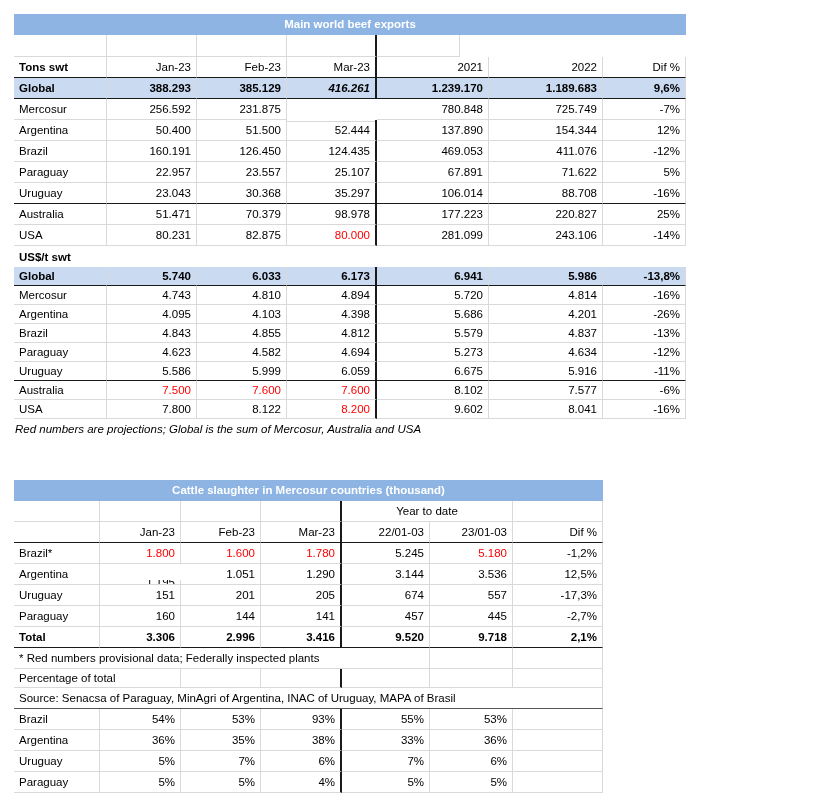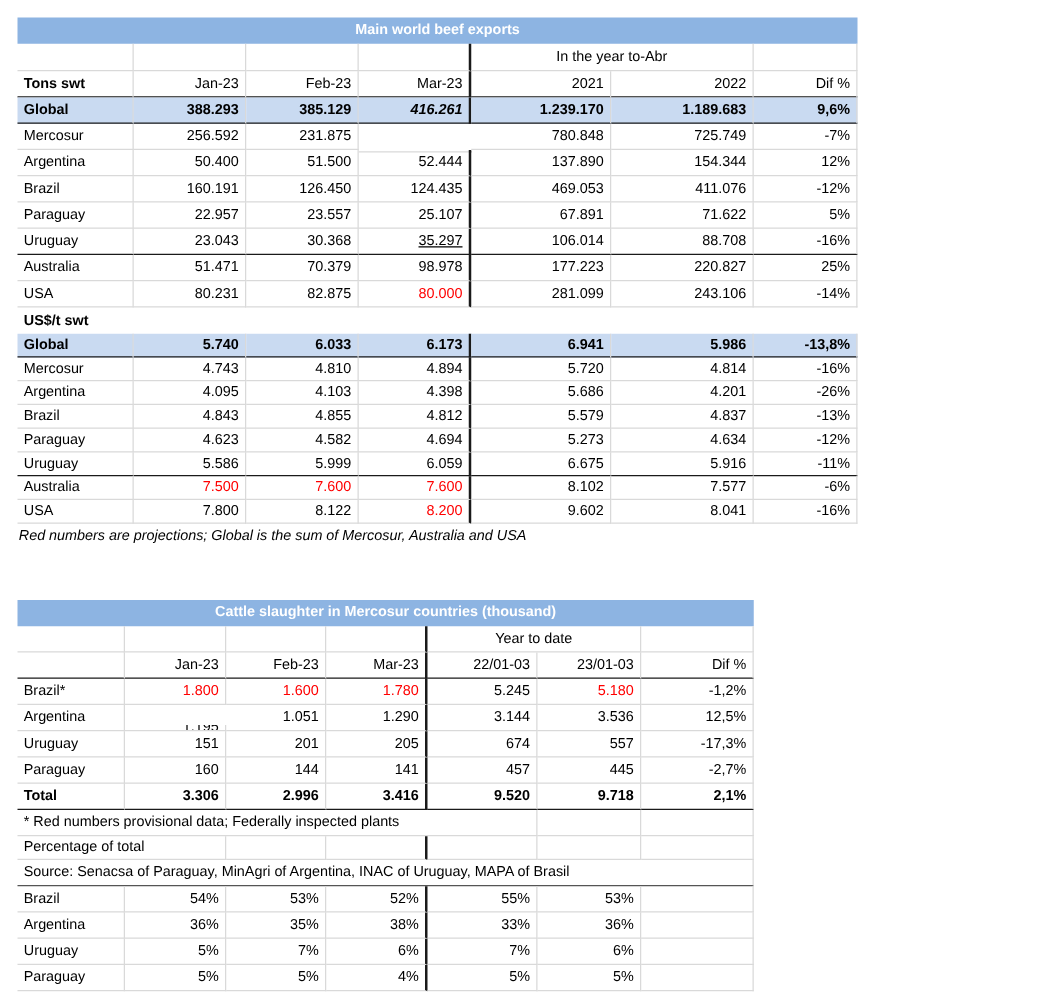--- a/index.html
+++ b/index.html
@@ -35,21 +35,20 @@
 <body>
 
 <div class="tbl" id="t1">
   <div class="title">Main world beef exports</div>
   <div id="t1grid">
       <div class="r" style="height: 22px;">
         <div class="c" style="width: 93px;"></div>
         <div class="c" style="width: 90px;"></div>
         <div class="c" style="width: 90px;"></div>
         <div class="c thick" style="width: 90px;"></div>
-        <div class="c ctr" style="width: 226px;">In the year to-Abr</div>
         <div class="c" style="width: 83px;"></div>
       </div>
       <div class="r" style="height: 21px;">
         <div class="c bold blkb" style="width: 93px;">Tons swt</div>
         <div class="c num blkb" style="width: 90px;">Jan-23</div>
         <div class="c num blkb" style="width: 90px;">Feb-23</div>
         <div class="c num blkb thick" style="width: 90px;">Mar-23</div>
         <div class="c num blkb" style="width: 112px;">2021</div>
         <div class="c num blkb" style="width: 114px;">2022</div>
         <div class="c num blkb" style="width: 83px;">Dif %</div>
@@ -96,21 +95,21 @@
         <div class="c num" style="width: 90px;">23.557</div>
         <div class="c num thick" style="width: 90px;">25.107</div>
         <div class="c num" style="width: 112px;">67.891</div>
         <div class="c num" style="width: 114px;">71.622</div>
         <div class="c num" style="width: 83px;">5%</div>
       </div>
       <div class="r" style="height: 21px;">
         <div class="c blkb" style="width: 93px;">Uruguay</div>
         <div class="c num blkb" style="width: 90px;">23.043</div>
         <div class="c num blkb" style="width: 90px;">30.368</div>
-        <div class="c num blkb thick" style="width: 90px; text-decoration: underline;">35.297</div>
+        <div class="c num blkb thick" style="width: 90px;">35.297</div>
         <div class="c num blkb" style="width: 112px;">106.014</div>
         <div class="c num blkb" style="width: 114px;">88.708</div>
         <div class="c num blkb" style="width: 83px;">-16%</div>
       </div>
       <div class="r" style="height: 21px;">
         <div class="c" style="width: 93px;">Australia</div>
         <div class="c num" style="width: 90px;">51.471</div>
         <div class="c num" style="width: 90px;">70.379</div>
         <div class="c num thick" style="width: 90px;">98.978</div>
         <div class="c num" style="width: 112px;">177.223</div>
@@ -283,21 +282,21 @@
         <div class="c" style="width: 83px;"></div>
         <div class="c" style="width: 90px;"></div>
       </div>
       <div class="r" style="height: 21px;">
         <div class="c srcb" style="width: 589px;">Source: Senacsa of Paraguay, MinAgri of Argentina, INAC of Uruguay, MAPA of Brasil</div>
       </div>
       <div class="r" style="height: 21px;">
         <div class="c" style="width: 86px;">Brazil</div>
         <div class="c num" style="width: 81px;">54%</div>
         <div class="c num" style="width: 80px;">53%</div>
-        <div class="c num thick" style="width: 81px;">52%</div>
+        <div class="c num thick" style="width: 81px;">93%</div>
         <div class="c num" style="width: 88px;">55%</div>
         <div class="c num" style="width: 83px;">53%</div>
         <div class="c num" style="width: 90px;"></div>
       </div>
       <div class="r" style="height: 21px;">
         <div class="c" style="width: 86px;">Argentina</div>
         <div class="c num" style="width: 81px;">36%</div>
         <div class="c num" style="width: 80px;">35%</div>
         <div class="c num thick" style="width: 81px;">38%</div>
         <div class="c num" style="width: 88px;">33%</div>

